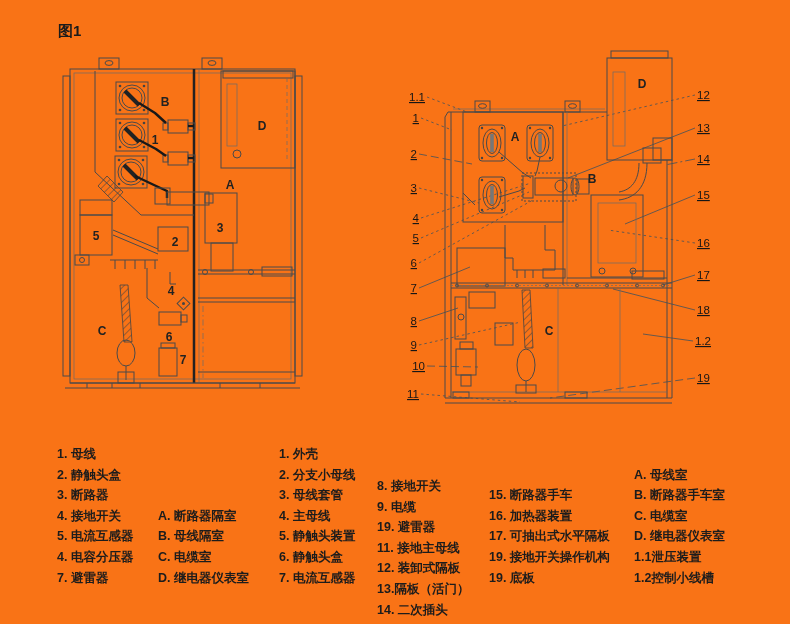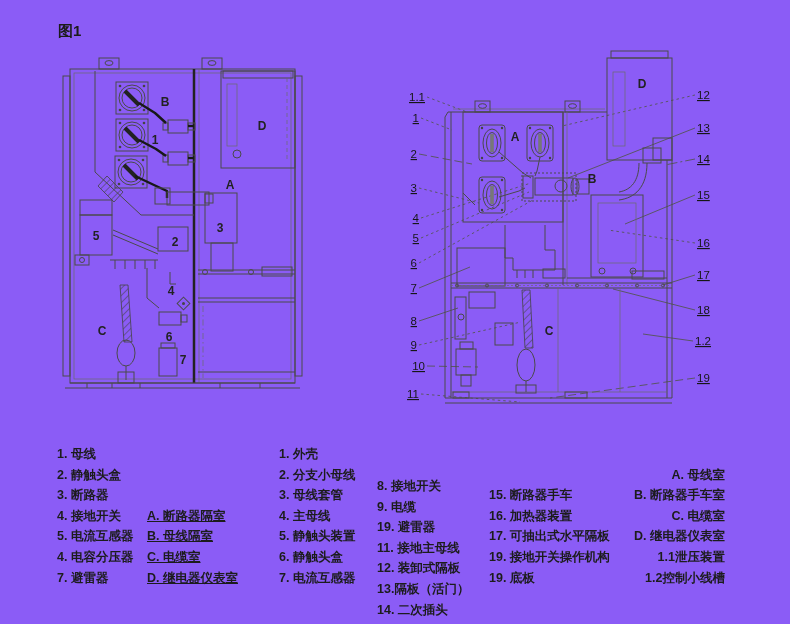--- a/index.html
+++ b/index.html
@@ -1,42 +1,42 @@
 <!DOCTYPE html>
 <html><head>
 <meta charset="utf-8">
 <style>
   html,body{margin:0;padding:0;background:#e9e9e9;}
   .canvas{
-    position:relative;width:790px;height:624px;background:#8b5cf6;
+    position:relative;width:790px;height:624px;background:#f97316;
     font-family:"Liberation Sans","DejaVu Sans",sans-serif;color:#1b1b1b;
     overflow:hidden;margin:0 auto;
   }
   .fig-title{position:absolute;font-size:15px;font-weight:bold;white-space:nowrap;}
   #fig1-title{left:58px;top:22px;}
   #fig2-title{left:387px;top:22px;}
   svg{position:absolute;overflow:visible;}
   #fig1{left:55px;top:50px;}
   #fig2{left:395px;top:45px;}
   .ln{stroke:#4a4a4a;stroke-width:1;fill:none;}
   .thin{stroke:#6a6a6a;stroke-width:.7;fill:none;}
   .thick{stroke:#181818;stroke-width:2.4;fill:none;stroke-linejoin:round;}
   .lbl{font-size:12px;font-weight:600;fill:#222;text-anchor:middle;}
   .co{font-size:11.5px;fill:#161616;text-decoration:underline;}
   .lead{stroke:#555;stroke-width:.9;fill:none;}
   .dot{stroke-dasharray:2.5 3;}
   .dsh{stroke-dasharray:8 4;}
   .ddot{stroke-dasharray:10 3 2 3;}
   .leg-col{position:absolute;font-size:12.5px;font-weight:bold;line-height:20.6px;white-space:nowrap;color:#1c1c1c;}
   #leg-c1{left:57px;top:444px;}
-  #leg-c1r{left:147px;top:505.8px;text-decoration:underline;}
+  #leg-c1r{left:158px;top:505.8px;}
   #leg-c2{left:279px;top:444px;}
   #leg-c3{left:377px;top:444px;margin-top:32px;}
   #leg-c4{left:489px;top:485.2px;}
-  #leg-c5{left:634px;top:464.6px;text-align:right;}
+  #leg-c5{left:634px;top:464.6px;}
 </style>
 </head>
 <body>
 
 <div class="canvas">
 
   <div class="fig-title" id="fig1-title">图1</div>
 
   <svg id="fig1" width="250" height="345" viewBox="0 0 250 345">
     <defs>

